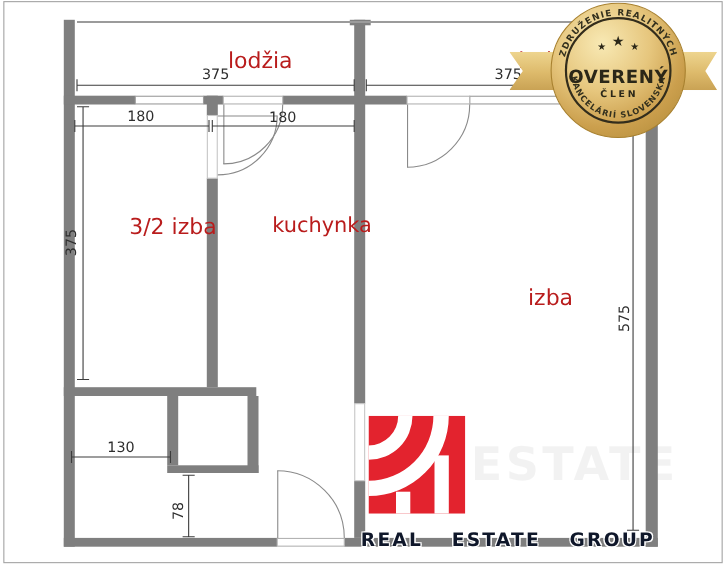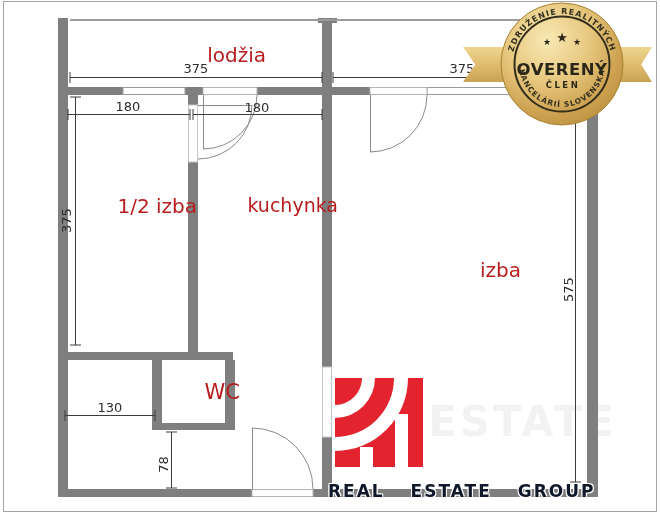--- a/index.html
+++ b/index.html
@@ -83,24 +83,23 @@
       <path d="M193,114.5 H322 M193,109 V120 M322,109 V120"></path>
       <path d="M75.5,97 V345 M70,97 H81 M70,345 H81"></path>
       <path d="M575.5,97 V482 M570,97 H581 M570,482 H581"></path>
       <path d="M65,415.5 H155 M65,410 V421 M155,410 V421"></path>
       <path d="M171.5,432 V488 M166,432 H177 M166,488 H177"></path>
     </g>
   </svg>
 
   <div class="roomlab" style="left:140px;top:43px;width:126px">lodžia</div>
   <div class="roomlab" style="left:404px;top:43px;width:126px">lodžia</div>
-  <div class="roomlab" style="left:57px;top:194px;width:140px">1/2 izba</div>
+  <div class="roomlab" style="left:57px;top:194px;width:140px">3/2 izba</div>
   <div class="roomlab" style="left:401px;top:258px;width:120px">izba</div>
   <div class="roomlab" style="left:198px;top:194px;width:140px;font-size:19px">kuchynka</div>
-  <div class="roomlab" style="left:160px;top:380px;width:80px;font-size:21px">WC</div>
 
   <div class="dimlab" style="left:170px;top:61px;width:52px">375</div>
   <div class="dimlab" style="left:436px;top:61px;width:52px">375</div>
   <div class="dimlab" style="left:102px;top:99px;width:52px">180</div>
   <div class="dimlab" style="left:231px;top:100px;width:52px">180</div>
   <div class="dimlab rot" style="left:40px;top:213px;width:52px">375</div>
   <div class="dimlab rot" style="left:542px;top:282px;width:52px">575</div>
   <div class="dimlab" style="left:84px;top:400px;width:52px">130</div>
   <div class="dimlab rot" style="left:137px;top:457px;width:52px">78</div>
 

